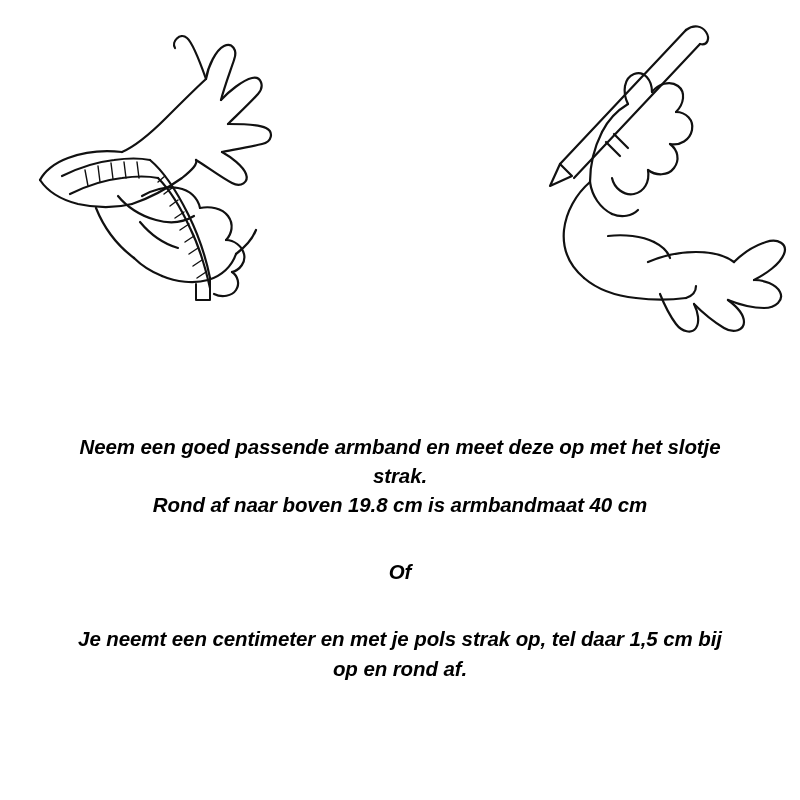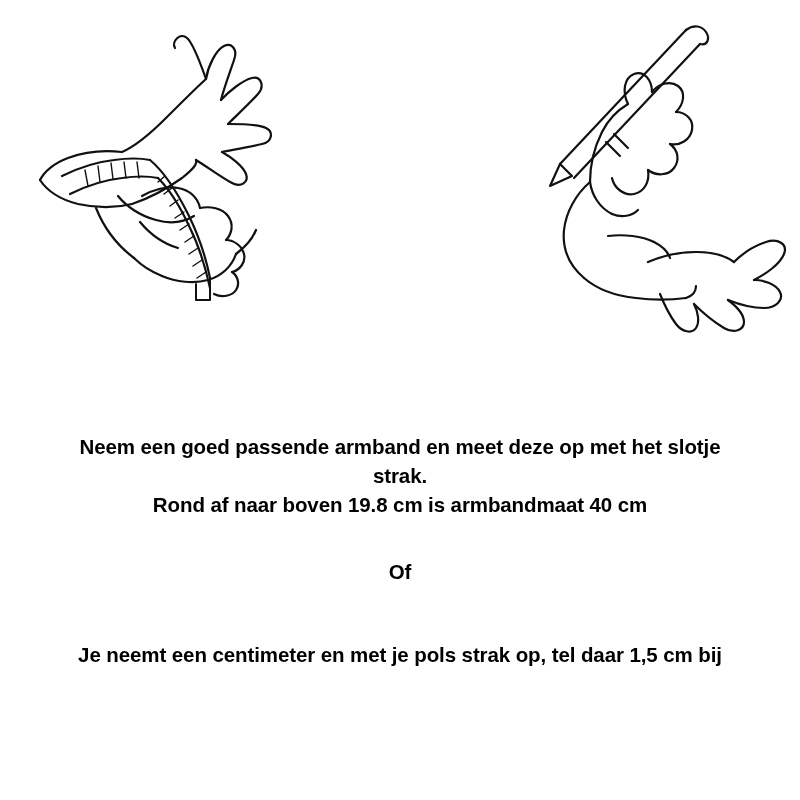--- a/index.html
+++ b/index.html
@@ -46,25 +46,26 @@
     top: 418px;
     width: 800px;
     text-align: center;
     font-weight: bold;
     font-size: 20.5px;
     line-height: 1.42;
     letter-spacing: -0.1px;
   }
   .para {
     padding: 0 8px;
+    font-style: italic;
   }
   .para.p1 { margin-top: 14px; }
   .gap-large { height: 26px; }
   .para.of { margin: 12px; }
-  .para.p3 { margin-top: 16px; }
+  .para.p3 { margin-top: 0; }
   .nowrap-line {
     white-space: nowrap;
   }
 </style>
 </head>
 <body>
 
 <div class="page">
 
   <div class="illustrations">
@@ -172,17 +173,18 @@
     <div class="gap-large"></div>
 
     <div class="para of">
       <div>Of</div>
     </div>
 
     <div class="gap-large"></div>
 
     <div class="para p3">
       <div>Je neemt een centimeter en met je pols strak op, tel daar 1,5 cm bij</div>
+      <div>op en rond af.</div>
     </div>
 
   </div>
 
 </div>
 
 </body></html>

